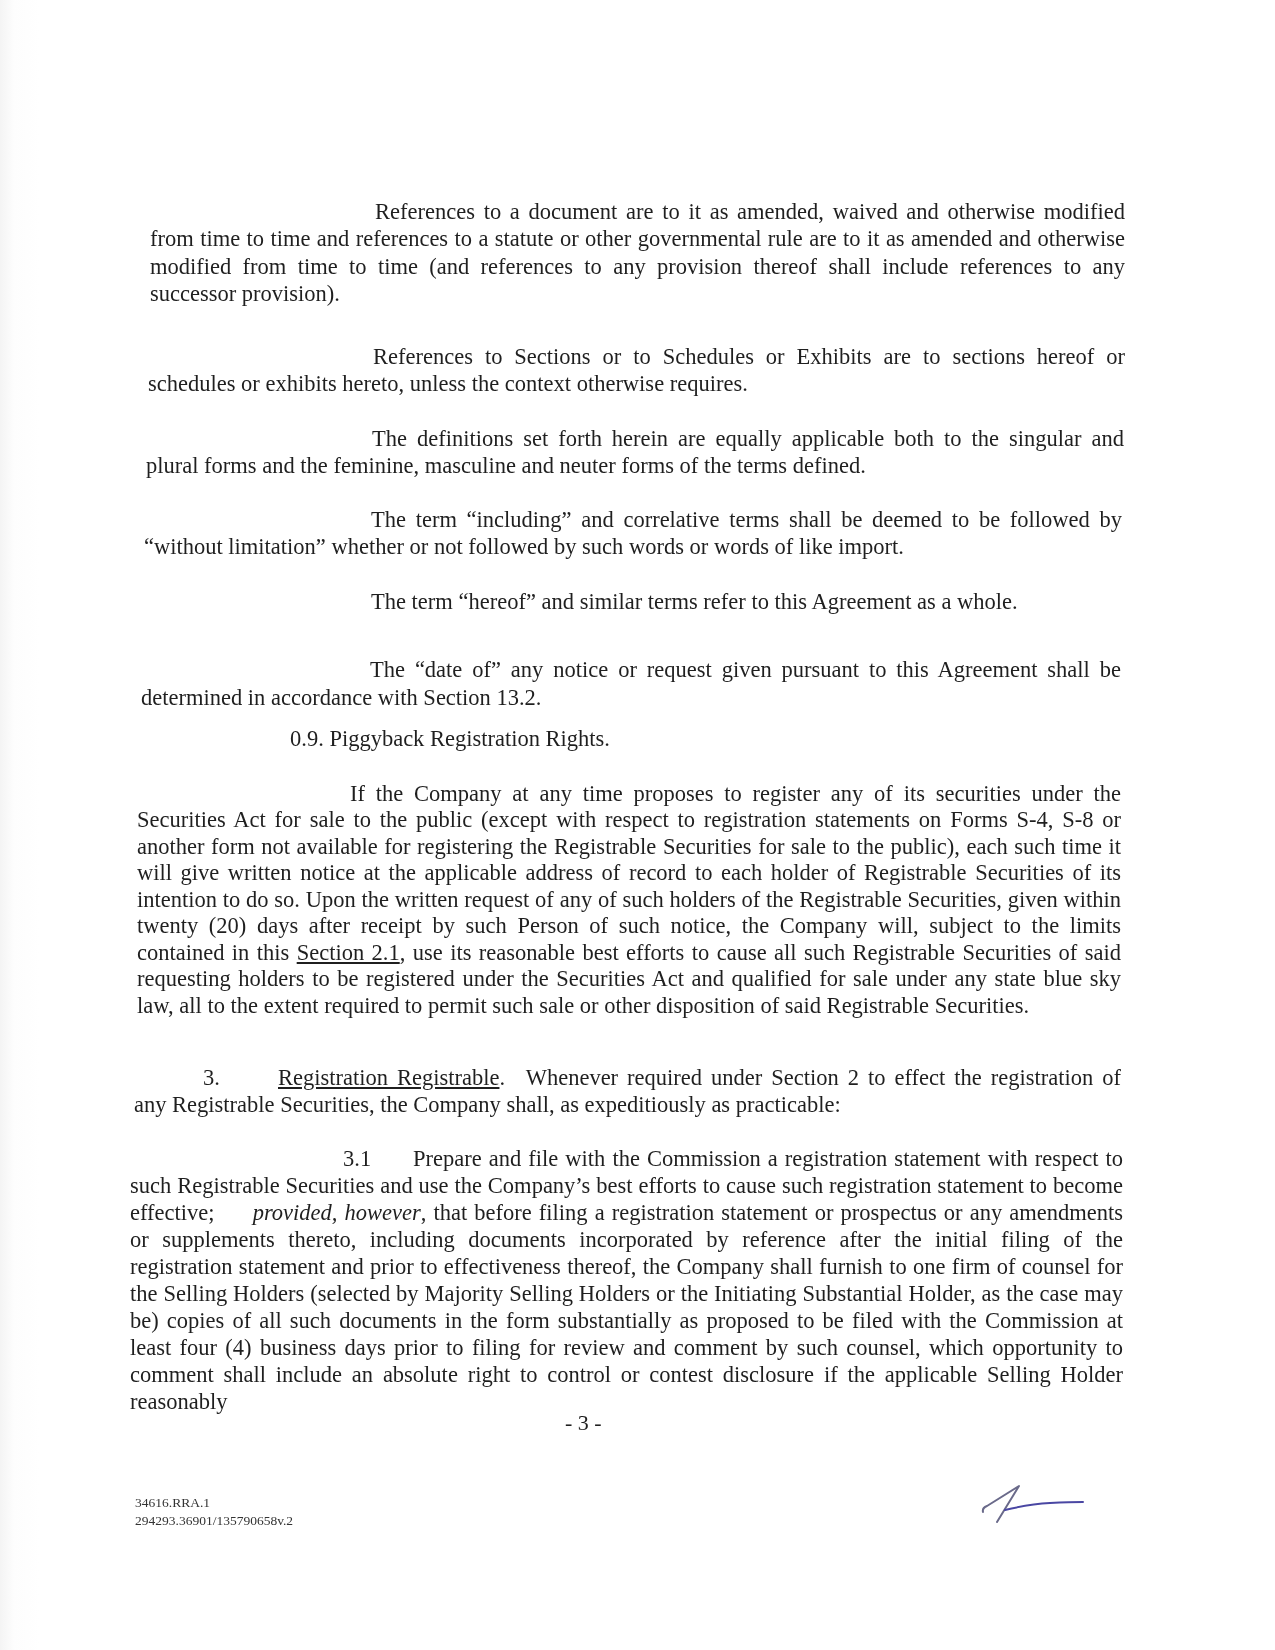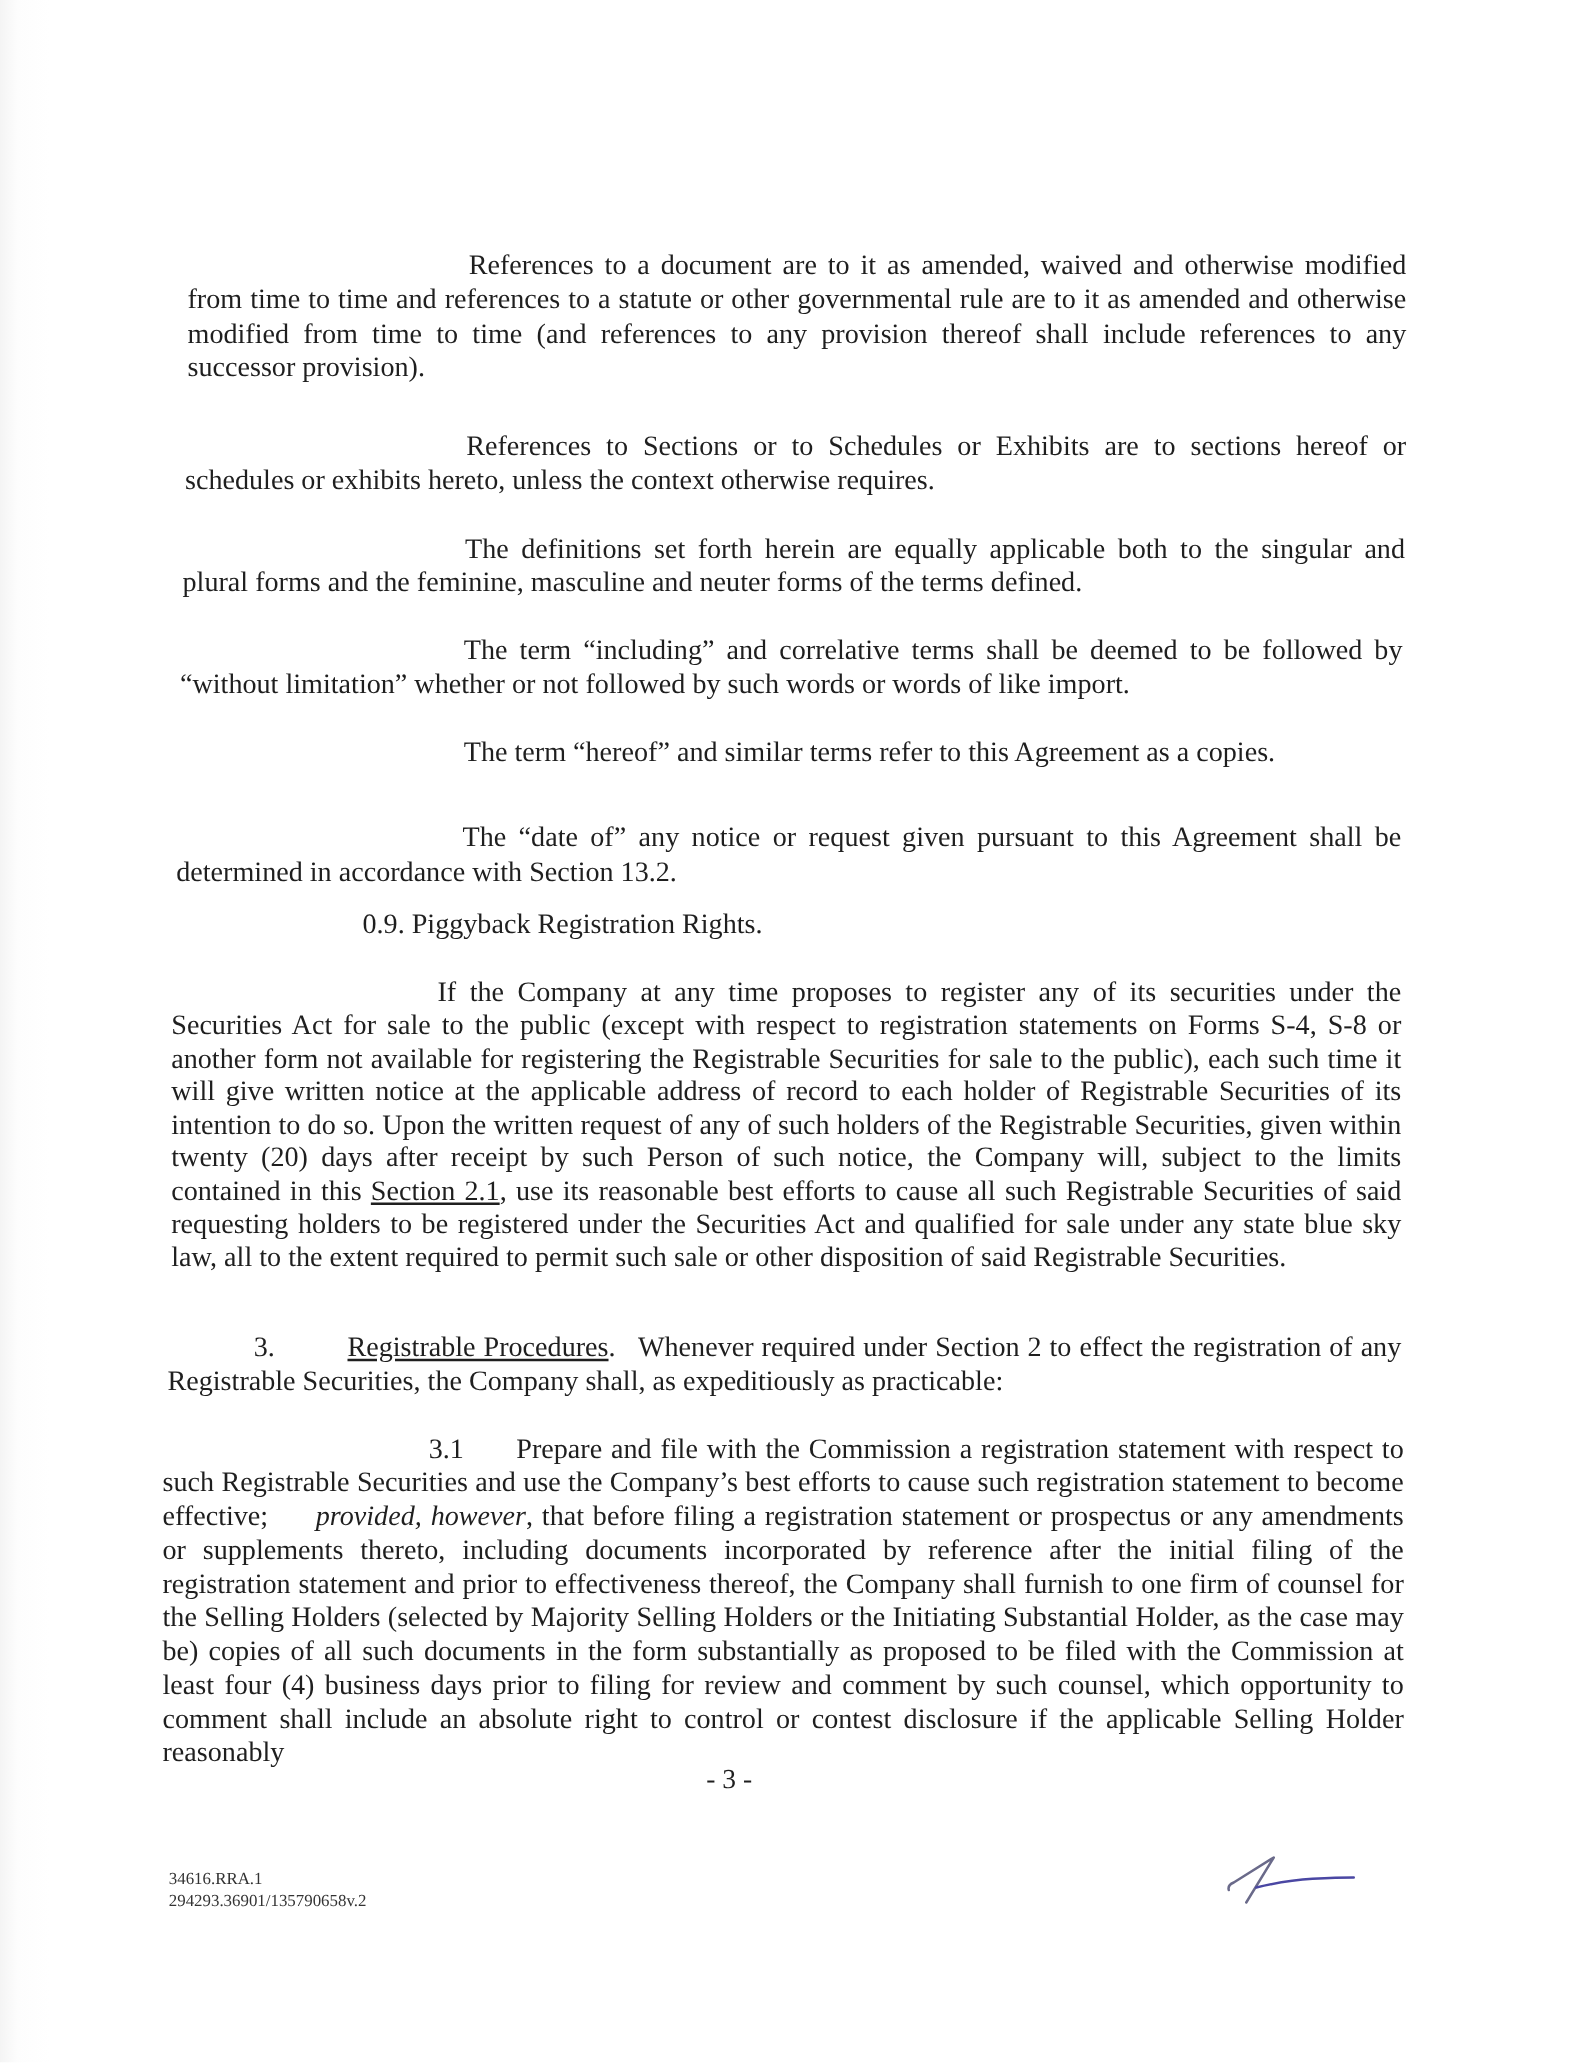--- a/index.html
+++ b/index.html
@@ -40,29 +40,29 @@
 <div class="page">
 
   <p class="para" id="p1"><span class="indent"></span><span>References to a document are to it as amended, waived and otherwise modified from time to time and references to a statute or other governmental rule are to it as amended and otherwise modified from time to time (and references to any provision thereof shall include references to any successor provision).</span></p>
 
   <p class="para" id="p2"><span class="indent"></span><span>References to Sections or to Schedules or Exhibits are to sections hereof or schedules or exhibits hereto, unless the context otherwise requires.</span></p>
 
   <p class="para" id="p3"><span class="indent"></span><span>The definitions set forth herein are equally applicable both to the singular and plural forms and the feminine, masculine and neuter forms of the terms defined.</span></p>
 
   <p class="para" id="p4"><span class="indent"></span><span>The term “including” and correlative terms shall be deemed to be followed by “without limitation” whether or not followed by such words or words of like import.</span></p>
 
-  <p class="para" id="p5"><span>The term “hereof” and similar terms refer to this Agreement as a copies.</span></p>
+  <p class="para" id="p5"><span>The term “hereof” and similar terms refer to this Agreement as a whole.</span></p>
 
   <p class="para" id="p6"><span class="indent"></span><span>The “date of” any notice or request given pursuant to this Agreement shall be determined in accordance with Section 13.2.</span></p>
 
   <p class="para" id="h21">0.9. Piggyback Registration Rights.</p>
 
   <p class="para" id="p7"><span class="indent"></span><span>If the Company at any time proposes to register any of its securities under the Securities Act for sale to the public (except with respect to registration statements on Forms S-4, S-8 or another form not available for registering the Registrable Securities for sale to the public), each such time it will give written notice at the applicable address of record to each holder of Registrable Securities of its intention to do so.  Upon the written request of any of such holders of the Registrable Securities, given within twenty (20) days after receipt by such Person of such notice, the Company will, subject to the limits contained in this </span><span class="u">Section 2.1</span><span>, use its reasonable best efforts to cause all such Registrable Securities of said requesting holders to be registered under the Securities Act and qualified for sale under any state blue sky law, all to the extent required to permit such sale or other disposition of said Registrable Securities.</span></p>
 
-  <p class="para" id="p8"><span class="num">3.</span><span class="u">Registrable Procedures</span><span class="title">.</span> <span>Whenever required under Section 2 to effect the registration of any Registrable Securities, the Company shall, as expeditiously as practicable:</span></p>
+  <p class="para" id="p8"><span class="num">3.</span><span class="u">Registration Registrable</span><span class="title">.</span> <span>Whenever required under Section 2 to effect the registration of any Registrable Securities, the Company shall, as expeditiously as practicable:</span></p>
 
   <p class="para" id="p9"><span class="num">3.1</span><span>Prepare and file with the Commission a registration statement with respect to such Registrable Securities and use the Company’s best efforts to cause such registration statement to become effective; </span><span class="i">provided, however</span><span>, that before filing a registration statement or prospectus or any amendments or supplements thereto, including documents incorporated by reference after the initial filing of the registration statement and prior to effectiveness thereof, the Company shall furnish to one firm of counsel for the Selling Holders (selected by Majority Selling Holders or the Initiating Substantial Holder, as the case may be) copies of all such documents in the form substantially as proposed to be filed with the Commission at least four (4) business days prior to filing for review and comment by such counsel, which opportunity to comment shall include an absolute right to control or contest disclosure if the applicable Selling Holder reasonably</span></p>
 
   <div class="footer-num">- 3 -</div>
 
   <div class="footer-ref">
     <div>34616.RRA.1</div>
     <div>294293.36901/135790658v.2</div>
   </div>
 

